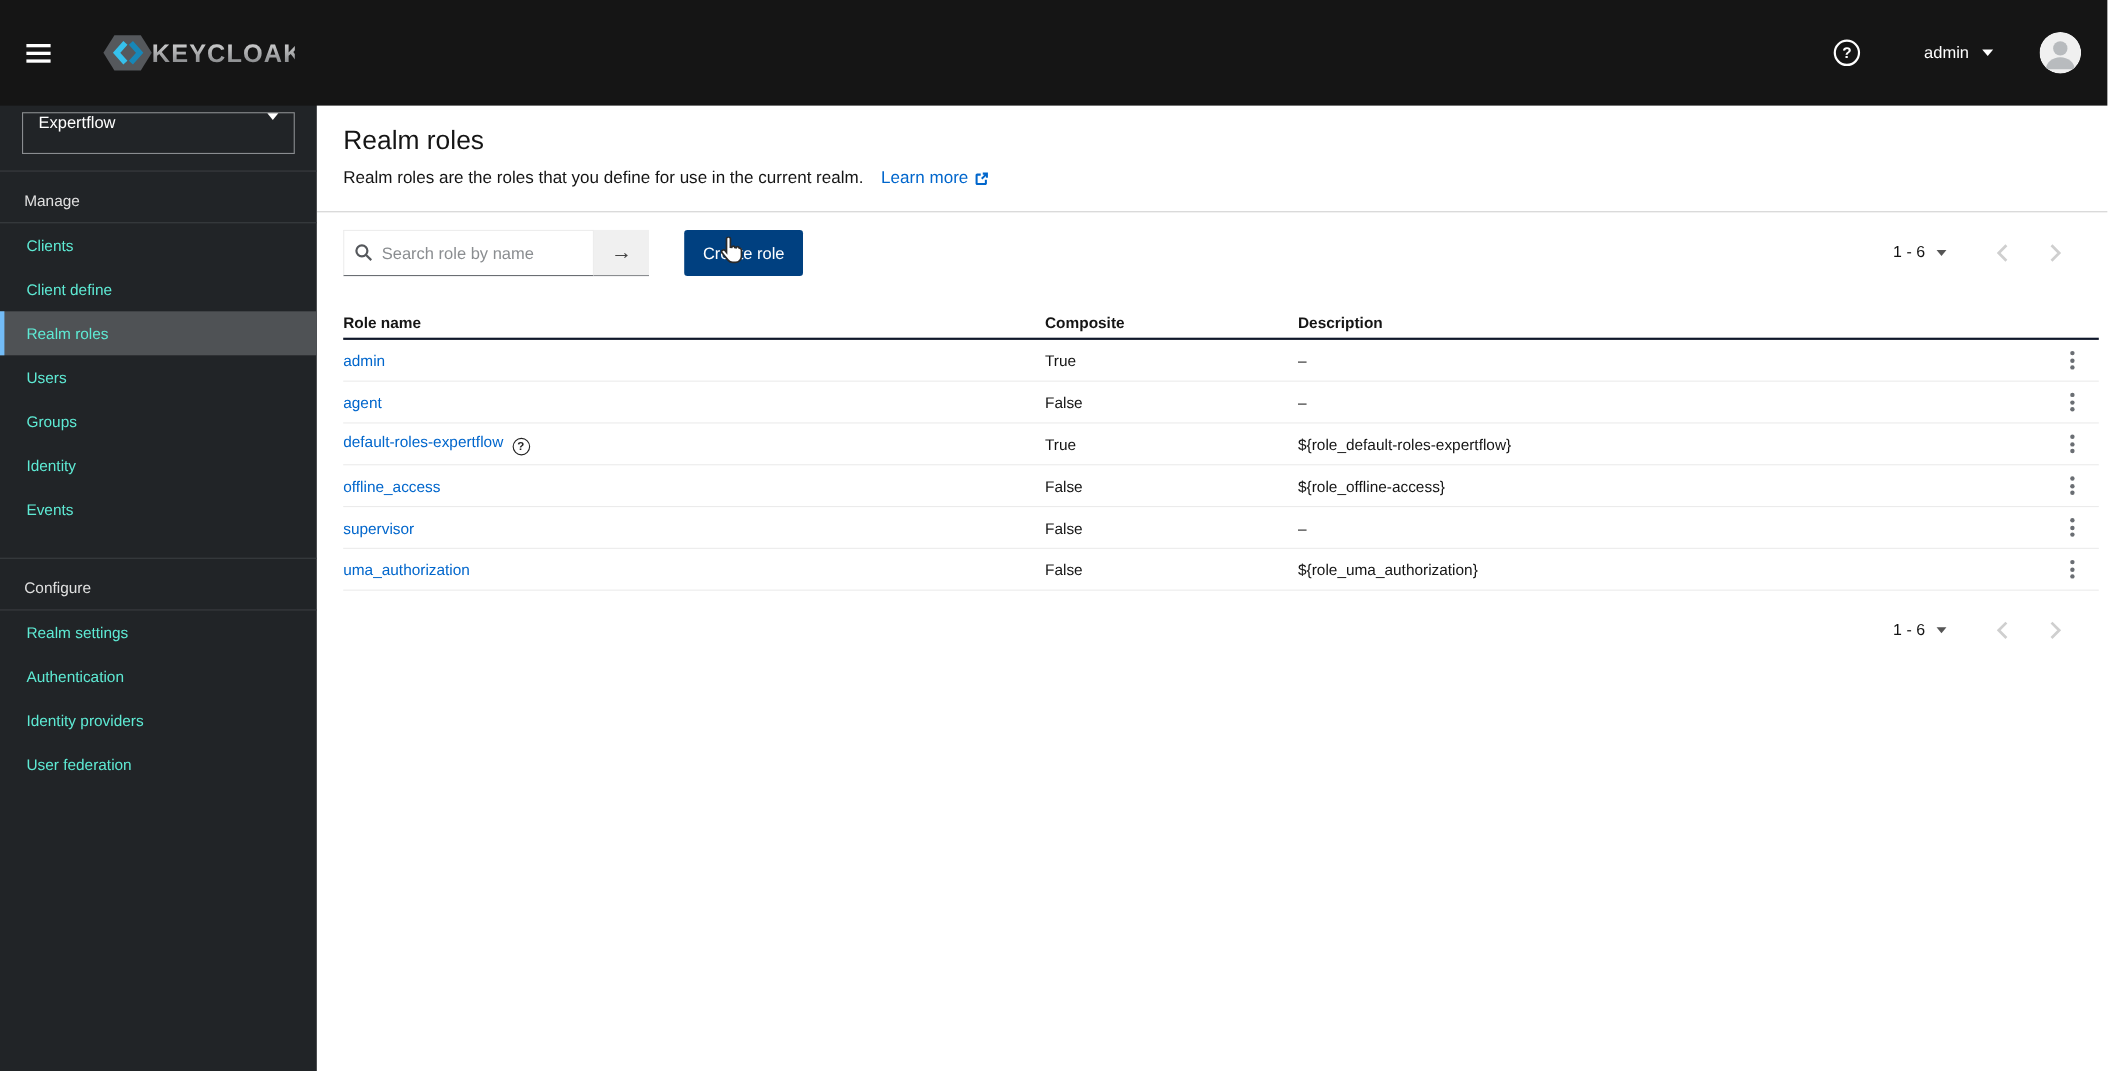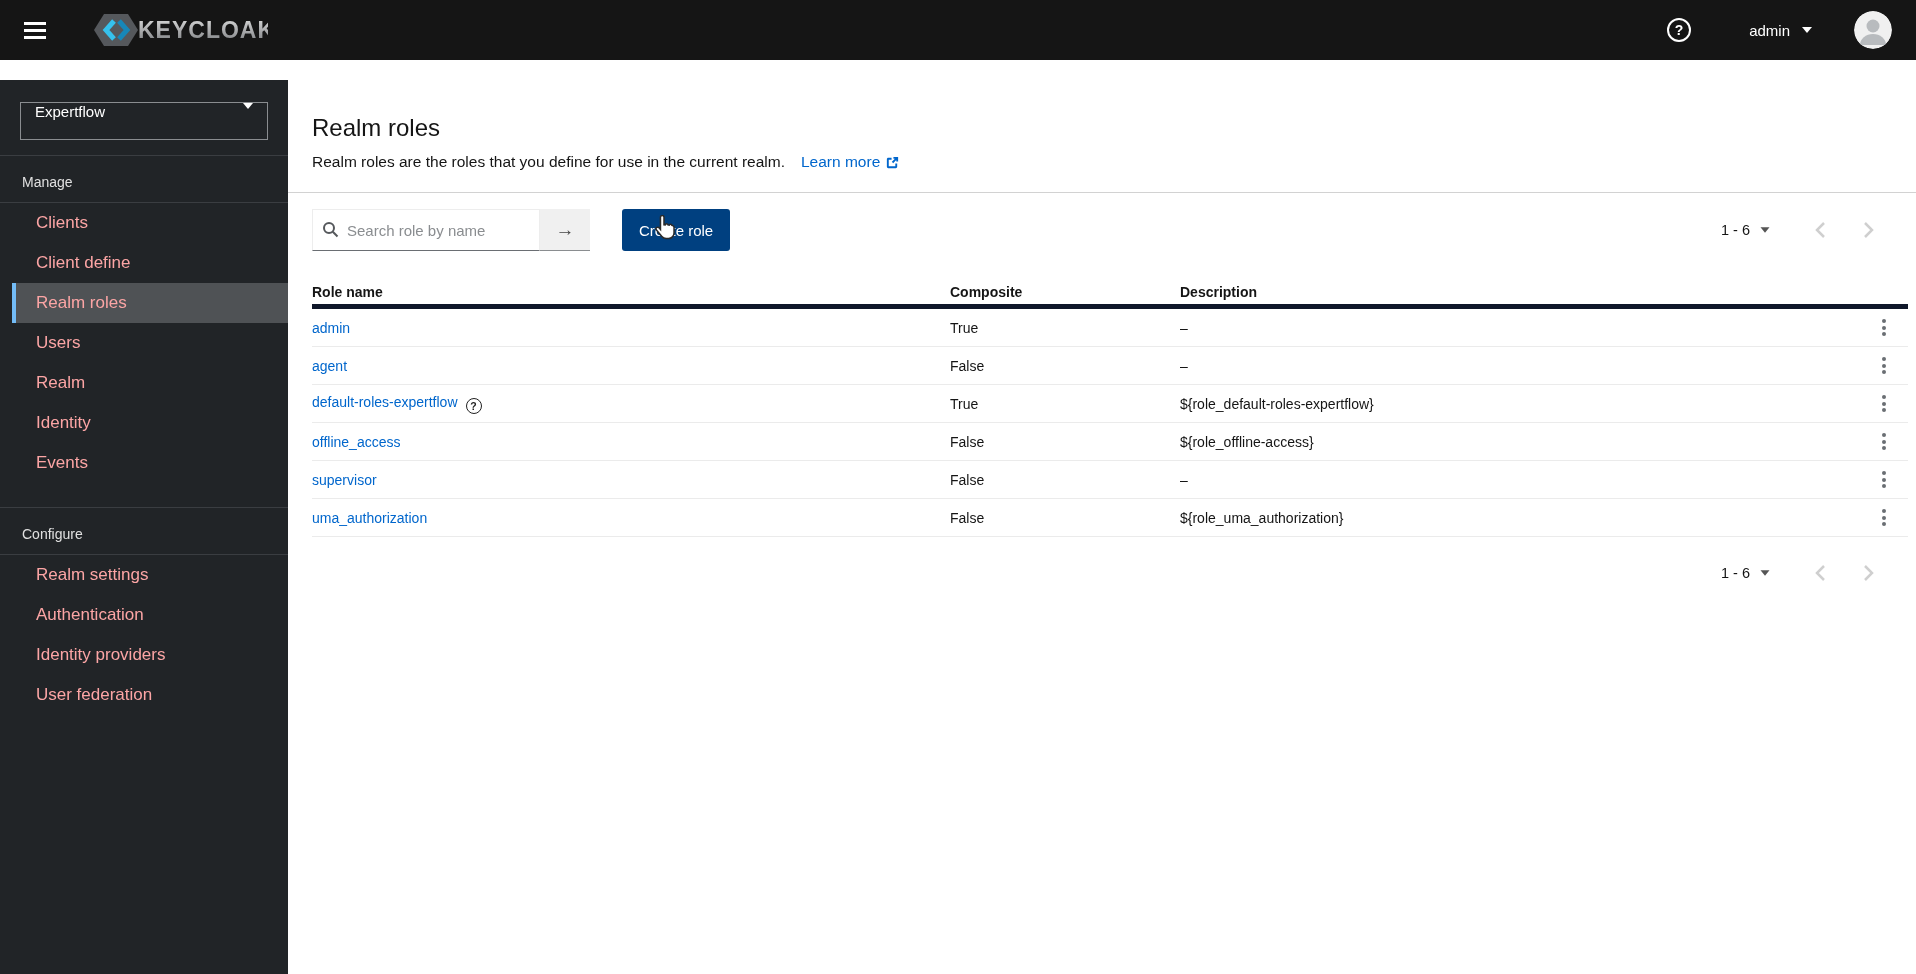--- a/index.html
+++ b/index.html
@@ -5,21 +5,21 @@
   :root{
     --header-bg:#151515; --sidebar-bg:#212427; --sidebar-active-bg:#4f5255;
     --sidebar-active-border:#73bcf7; --link:#0066cc; --primary-btn:#004080;
     --text:#151515; --muted:#6a6e73; --border-light:#ebebeb; --border-mid:#d2d2d2;
   }
   *{box-sizing:border-box; margin:0; padding:0;}
   html,body{width:1916px; height:974px; overflow:hidden;}
   body{font-family:"Liberation Sans", sans-serif; background:#fff; position:relative; color:var(--text);}
 
   
-  .app-header{position:absolute; left:0; top:0; width:1916px; height:60px; background:var(--header-bg);
+  .app-header{position:absolute; left:0; top:0; width:1916px; height:96px; background:var(--header-bg);
     display:flex; align-items:center; z-index:30;}
   .hamburger{margin-left:24px; width:26px; height:22px; background:none; border:none; cursor:pointer;
     display:flex; flex-direction:column; justify-content:center; gap:4px;}
   .hamburger span{display:block; width:22px; height:3px; background:#fff;}
   .brand{margin-left:42px; display:flex; align-items:center;}
   .header-right{margin-left:auto; display:flex; align-items:center; padding-right:24px;}
   .help-circle{width:24px; height:24px; border:2px solid #fff; border-radius:50%; color:#fff;
     font-size:14px; font-weight:bold; display:flex; align-items:center; justify-content:center;
     background:none; cursor:pointer;}
   .user-menu{margin-left:58px; display:flex; align-items:center; gap:12px; background:none; border:none;
@@ -29,22 +29,22 @@
   .avatar{margin-left:42px; width:38px; height:38px; border-radius:50%; overflow:hidden; cursor:pointer;}
 
   
   .sidebar{position:absolute; left:0; top:80px; width:288px; height:894px; background:var(--sidebar-bg); z-index:20;}
   .realm-select-wrap{padding:22px 20px 15px 20px;}
   .realm-select{width:248px; height:38px; background:transparent; border:1px solid #8a8d90; color:#fff;
     display:flex; align-items:flex-start; justify-content:space-between; padding:0 14px; font-size:15px; cursor:pointer;}
   .nav-section{border-top:1px solid #3a3d41;}
   .nav-section + .nav-section{margin-top:24px;}
   .nav-section-title{padding:18px 0 12px 22px; font-size:14px; color:#e0e0e0; border-bottom:1px solid #3a3d41;}
-  .nav-item{display:flex; align-items:center; height:40px; padding-left:24px; color:#fca5a5; font-size:17px;
-    text-decoration:none; cursor:pointer;margin-left:12px;}
+  .nav-item{display:flex; align-items:center; height:40px; padding-left:24px; color:#5eead4; font-size:14px;
+    text-decoration:none; cursor:pointer;}
   .nav-item.active{background:var(--sidebar-active-bg); border-left:4px solid var(--sidebar-active-border); padding-left:20px;}
 
   
   .main{position:absolute; left:288px; top:80px; width:1628px; height:894px; background:#fff;}
   .page-head{padding:34px 24px 0 24px;}
   .page-title{font-size:24px; font-weight:400; color:var(--text);}
   .page-desc{margin-top:11px; font-size:15.5px; display:flex; align-items:center;}
   .learn-more{margin-left:16px; color:var(--link); text-decoration:none; display:inline-flex; align-items:center; gap:5px; cursor:pointer;}
   .toolbar-divider{margin-top:21px; border-top:1px solid var(--border-mid);}
   .toolbar{display:flex; padding:16px 24px;gap:18px;}
@@ -62,21 +62,21 @@
   .pag-range{display:flex; align-items:center; gap:10px; background:none; border:none; cursor:pointer;
     font-size:14.5px; color:var(--text);}
   .pag-range .caret-down{border-top-color:#555; transform:scale(.9);}
   .pag-nav{display:flex; margin-left:26px;}
   .pag-btn{width:48px; height:36px; background:none; border:none; display:flex; align-items:center; justify-content:center; cursor:default;}
   .pag-btn svg{stroke:#cfcfcf;}
 
   
   .roles-table{margin-top:12px; padding:0 8px 0 24px;}
   .t-head, .t-row{display:grid; grid-template-columns:638px 230px 1fr 48px; align-items:center;}
-  .t-head{height:30px; border-bottom:5px solid #0f172a; font-weight:700; font-size:14px;}
+  .t-head{height:30px; border-bottom:2px solid #0f172a; font-weight:700; font-size:14px;}
   .t-row{height:38px; border-bottom:1px solid var(--border-light); font-size:14px;}
   .t-row a{color:var(--link); text-decoration:none; cursor:pointer;}
   .row-help{display:inline-flex; align-items:center; justify-content:center; width:16px; height:16px;
     border:1.5px solid #222; border-radius:50%; font-size:10.5px; font-weight:bold; color:#222;
     margin-left:8px; vertical-align:-3px; cursor:pointer;}
   .kebab{justify-self:center; width:26px; height:26px; background:none; border:none; cursor:pointer;
     display:flex; flex-direction:column; align-items:center; justify-content:center; gap:2.5px;}
   .kebab i{width:4px; height:4px; border-radius:50%; background:#6a6e73;}
   .bottom-pagination{display:flex; justify-content:flex-end; padding:18px 24px 0 0;}
 
@@ -129,21 +129,21 @@
       <span class="caret-down"></span>
     </button>
   </div>
   <div id="nav-sections">
       <div class="nav-section">
         <div class="nav-section-title">Manage</div>
         <a class="nav-item">Clients</a>
         <a class="nav-item">Client define</a>
         <a class="nav-item active">Realm roles</a>
         <a class="nav-item">Users</a>
-        <a class="nav-item">Realm</a>
+        <a class="nav-item">Groups</a>
         <a class="nav-item">Identity</a>
         <a class="nav-item">Events</a>
       </div>
       <div class="nav-section">
         <div class="nav-section-title">Configure</div>
         <a class="nav-item">Realm settings</a>
         <a class="nav-item">Authentication</a>
         <a class="nav-item">Identity providers</a>
         <a class="nav-item">User federation</a>
       </div>

